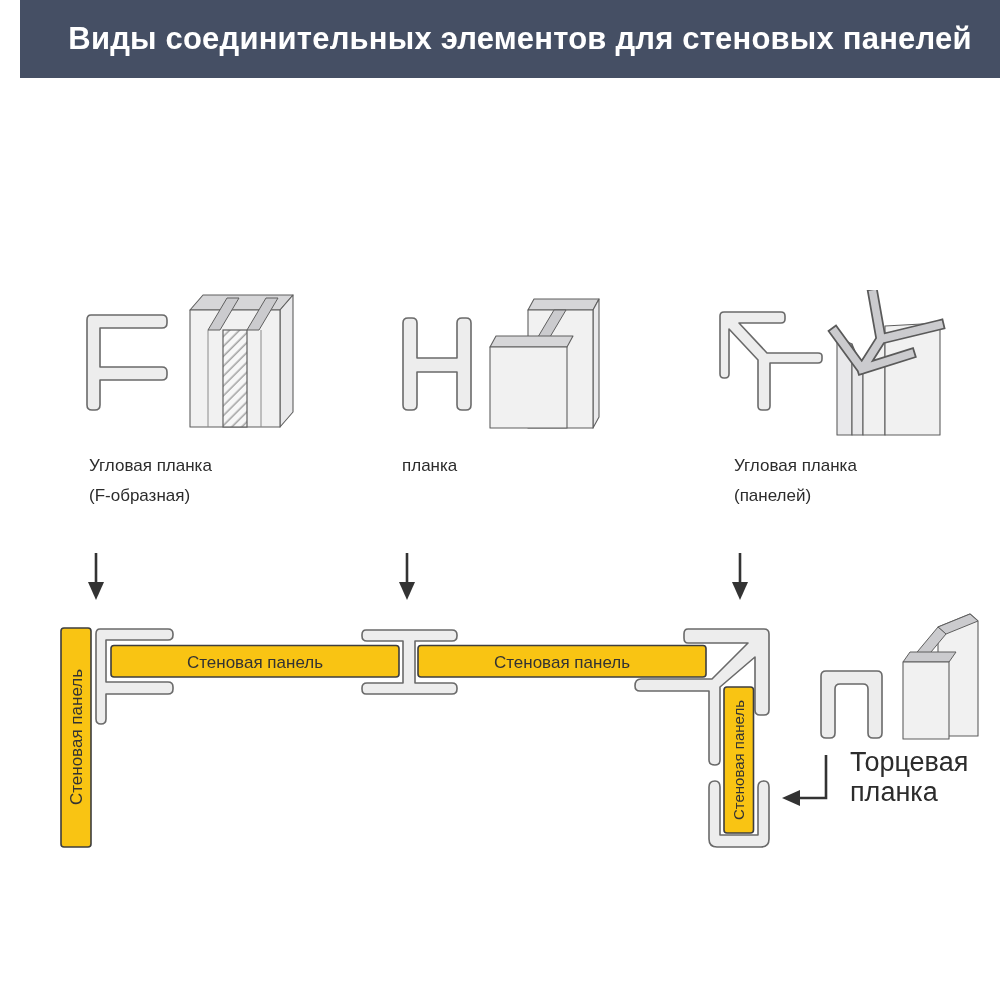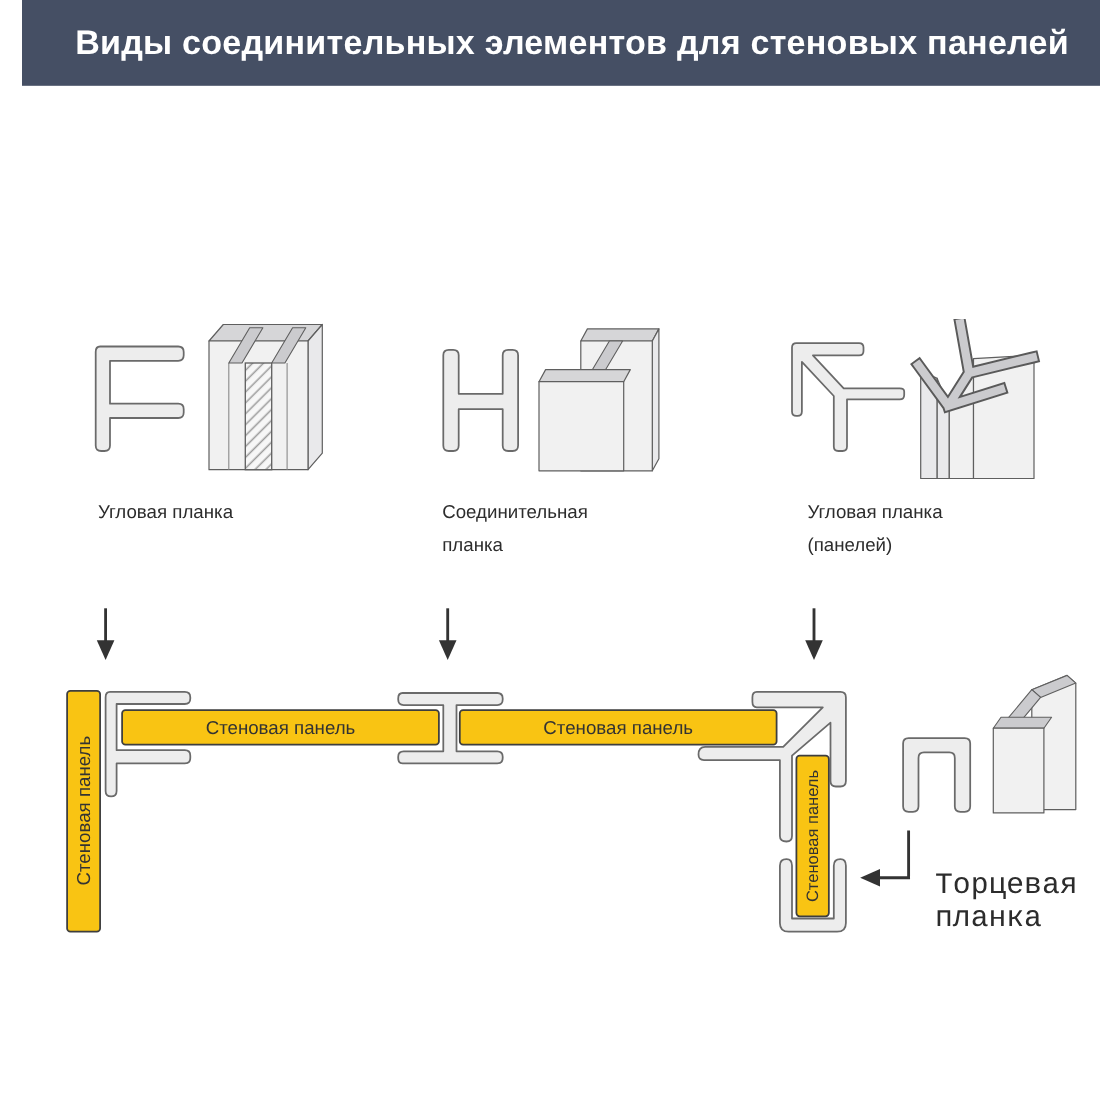--- a/index.html
+++ b/index.html
@@ -12,22 +12,22 @@
     background:var(--header-bg,#454f64);
     display:flex;align-items:center;justify-content:center;
   }
   .title{color:#ffffff;font-size:31px;font-weight:bold;letter-spacing:.2px;}
   .icons-svg{position:absolute;}
   .caption{
     position:absolute;color:var(--ink,#2c2c2c);
     font-size:17px;line-height:30px;white-space:nowrap;
   }
   .endcap-caption{
-    position:absolute;left:830px;top:791px;color:var(--ink,#2c2c2c);
-    font-size:27px;line-height:30px;white-space:nowrap;font-family:Liberation Mono, monospace;
+    position:absolute;left:830px;top:747px;color:var(--ink,#2c2c2c);
+    font-size:27px;line-height:30px;white-space:nowrap;
   }
   
   .prof{fill:var(--profile-fill,#ededed);stroke:var(--profile-stroke,#6a6a6a);stroke-width:1.6;stroke-linejoin:round;}
   .panel{fill:var(--panel-yellow,#f9c413);stroke:#3e3e3e;stroke-width:1.6;}
   .face{fill:#f1f1f1;stroke:#5f5f5f;stroke-width:1.1;stroke-linejoin:round;}
   .face2{fill:#e9e9eb;stroke:#5f5f5f;stroke-width:1.1;stroke-linejoin:round;}
   .topface{fill:#d6d6d8;stroke:#5f5f5f;stroke-width:1.1;stroke-linejoin:round;}
   .band{fill:var(--band-fill,#cbcbce);stroke:#5f5f5f;stroke-width:1;stroke-linejoin:round;}
   .band-under{fill:none;stroke:#5a5a5a;stroke-width:11;stroke-linejoin:round;stroke-linecap:square;}
   .band-over{fill:none;stroke:var(--band-fill,#cbcbce);stroke-width:7.5;stroke-linejoin:round;stroke-linecap:square;}
@@ -62,35 +62,35 @@
       <rect class="face" x="110" y="20" width="90" height="117"></rect>
       <rect class="hatchrect" x="143" y="40" width="24" height="97" fill="url(#hatch)"></rect>
       <line class="edge" x1="128" y1="40" x2="128" y2="137"></line>
       <line class="edge" x1="181" y1="40" x2="181" y2="137"></line>
       <polygon class="band" points="128,40 147,8 159,8 140,40"></polygon>
       <polygon class="band" points="167,40 186,8 198,8 179,40"></polygon>
     </g>
   </svg>
   <div class="caption" style="left:69px;top:451px;">
     <div>Угловая планка</div>
+    <div>(F-образная)</div>
   </div>
 
   <svg class="icons-svg" style="left:375px;top:290px;" width="235" height="165" viewBox="0 0 235 165">
     <path class="prof" d="M 13,28 H 17 Q 22,28 22,33 V 68 H 62 V 33 Q 62,28 67,28 H 71 Q 76,28 76,33 V 115 Q 76,120 71,120 H 67 Q 62,120 62,115 V 82 H 22 V 115 Q 22,120 17,120 H 13 Q 8,120 8,115 V 33 Q 8,28 13,28 Z"></path>
     <g>
       <polygon class="topface" points="133,20 139,9 204,9 198,20"></polygon>
       <polygon class="face2" points="198,20 204,9 204,127 198,138"></polygon>
       <rect class="face" x="133" y="20" width="65" height="118"></rect>
       <polygon class="band" points="159,20 171,20 149,57 137,57"></polygon>
       <polygon class="topface" points="95,57 101,46 178,46 172,57"></polygon>
       <rect class="face" x="95" y="57" width="77" height="81"></rect>
     </g>
   </svg>
   <div class="caption" style="left:382px;top:451px;">
-    <div>Соединительная</div>
     <div>планка</div>
   </div>
 
   <svg class="icons-svg" style="left:695px;top:290px;" width="260" height="175" viewBox="0 0 260 175">
     <path class="prof" d="M 9,22 H 66 Q 70,22 70,26 V 29 Q 70,33 66,33 H 24 L 52,63 H 103 Q 107,63 107,66 V 69 Q 107,73 103,73 H 55 V 116 Q 55,120 51,120 H 47 Q 43,120 43,116 V 70 L 14,39 V 84 Q 14,88 10,88 H 9 Q 5,88 5,84 V 26 Q 5,22 9,22 Z"></path>
     <g>
       <polygon class="face2" points="122,47 137,54 137,145 122,145"></polygon>
       <polygon class="face2" points="137,54 148,80 148,145 137,145"></polygon>
       <polygon class="face" points="148,80 170,50 170,145 148,145"></polygon>
       <polygon class="face" points="170,36 225,33 225,145 170,145"></polygon>

